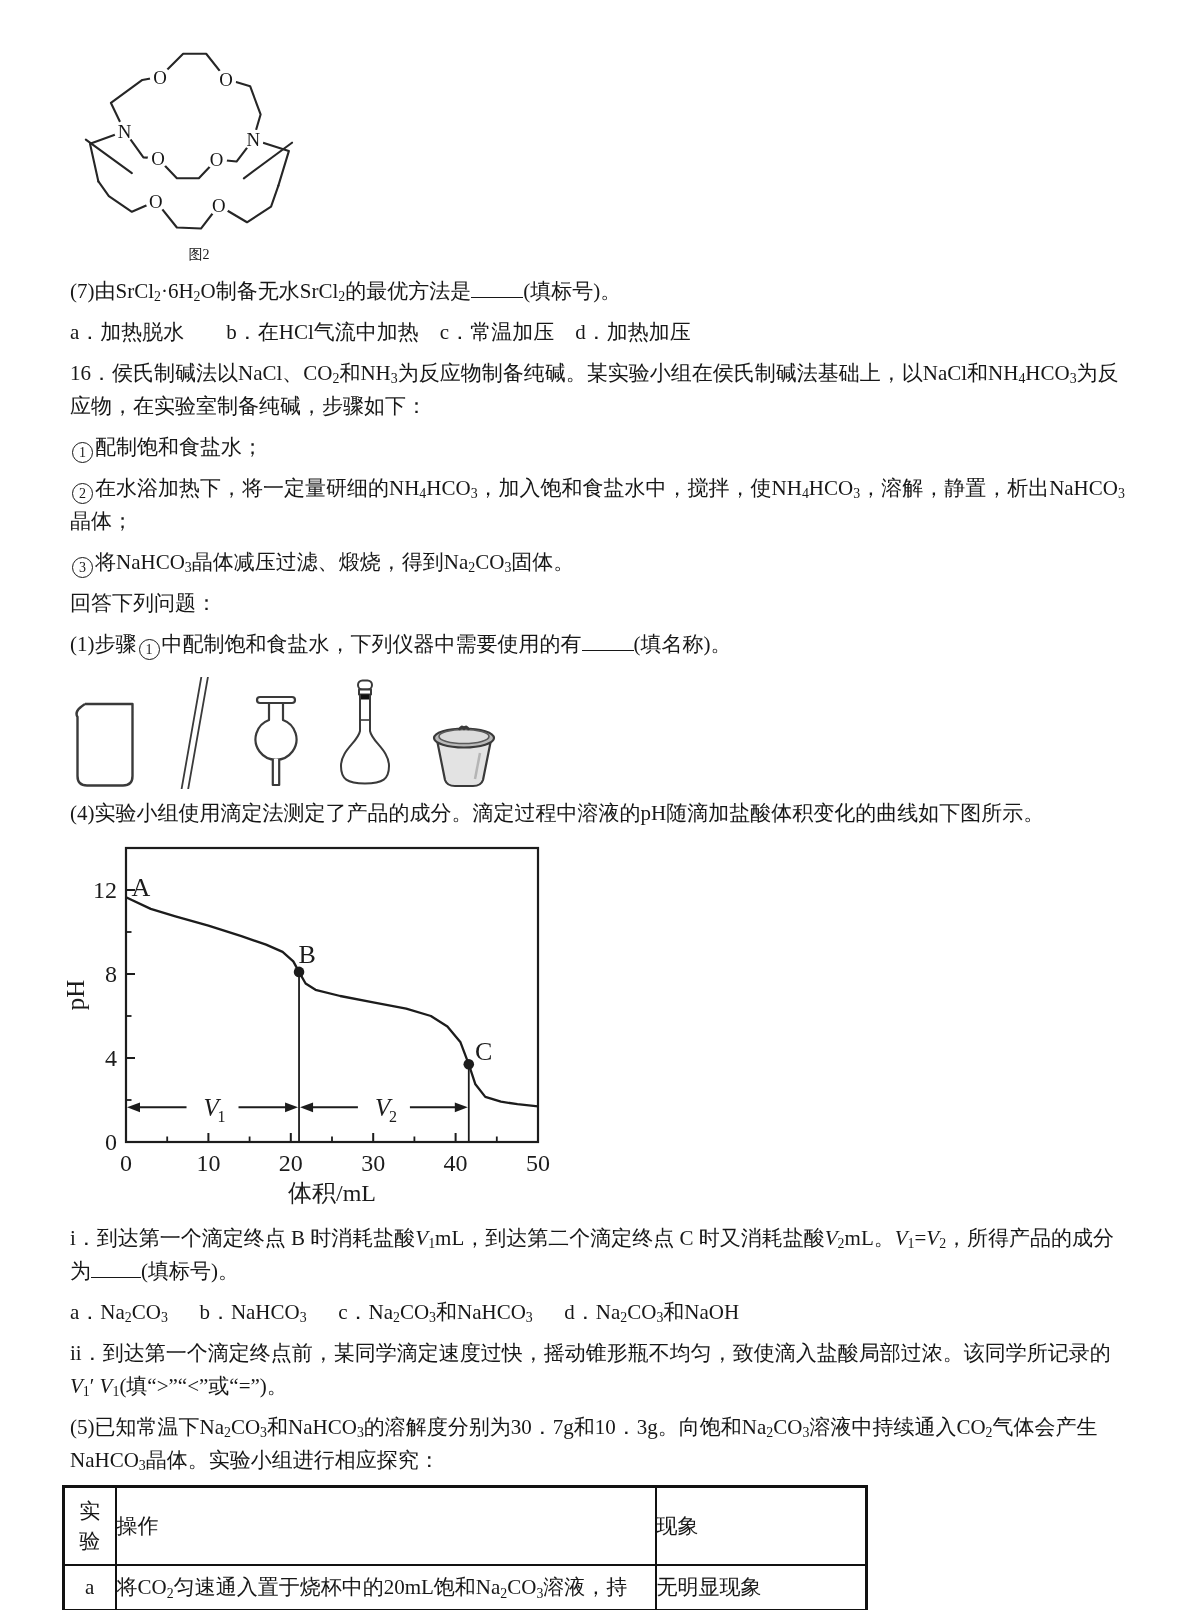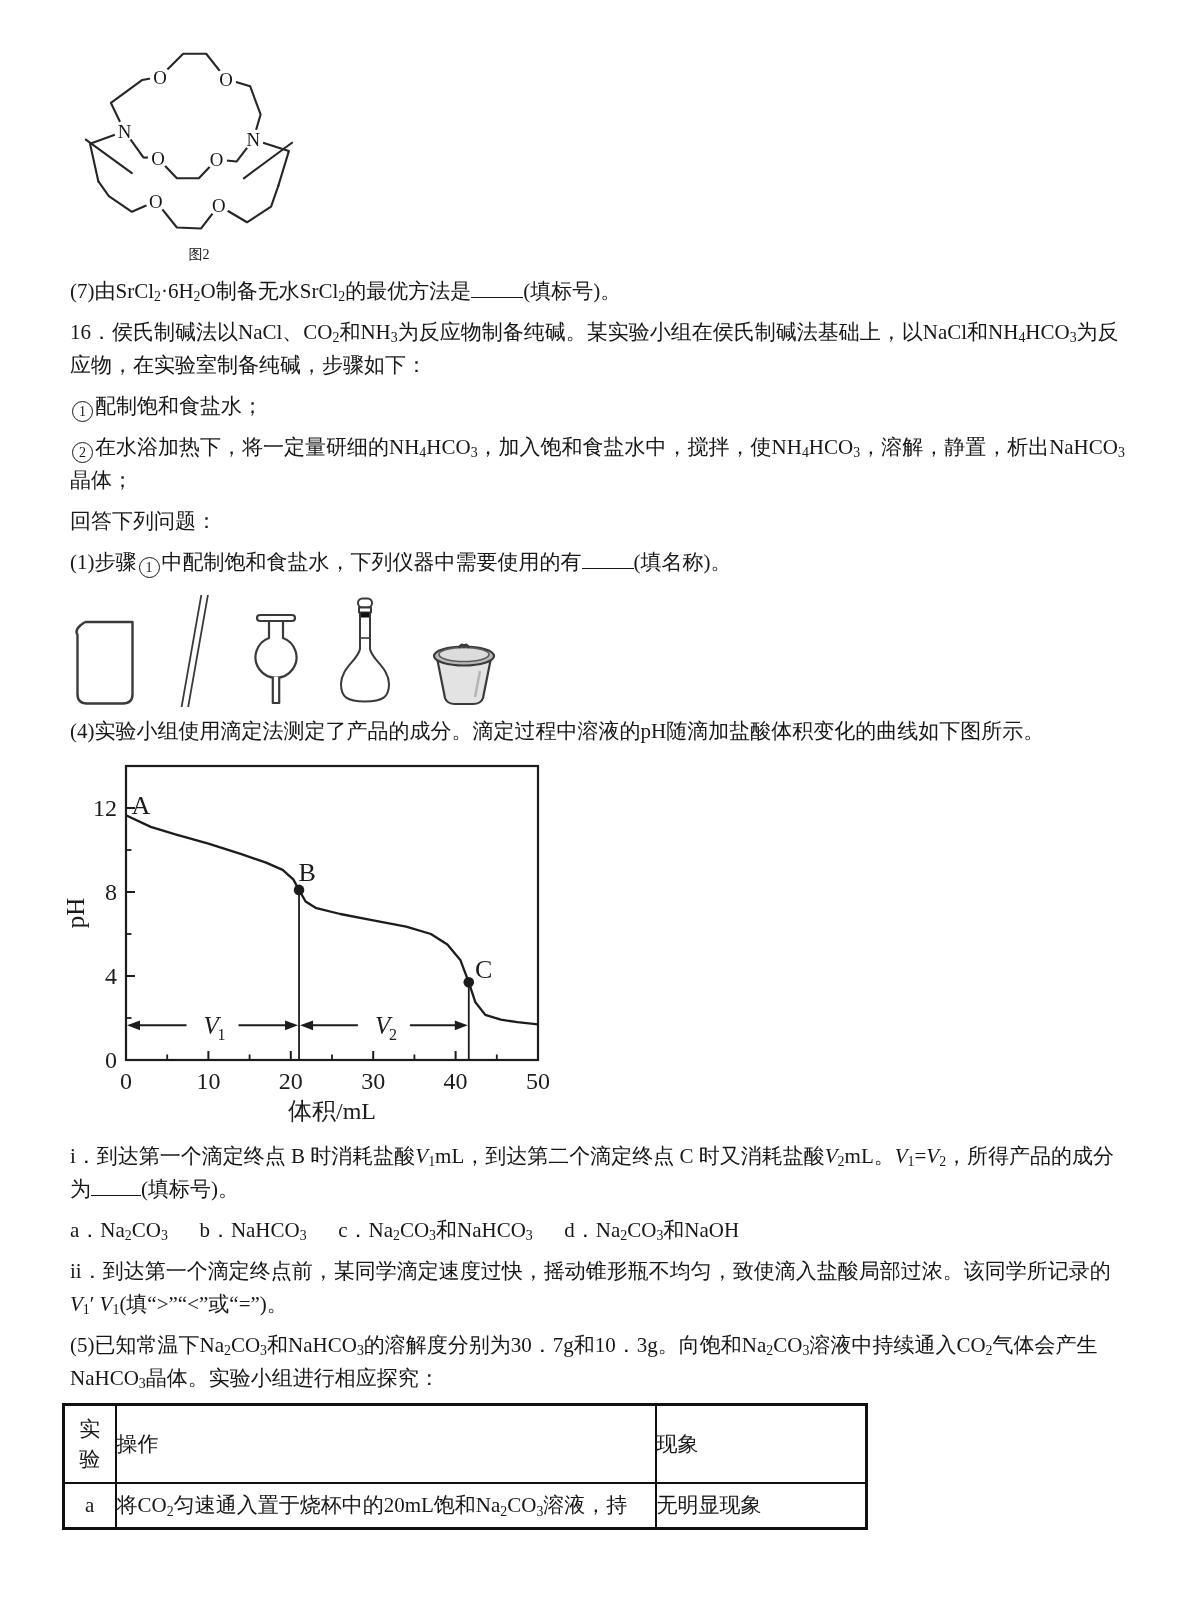--- a/index.html
+++ b/index.html
@@ -57,23 +57,25 @@
           <circle cx="69" cy="179" r="10" fill="#fff"></circle>
           <text x="69" y="185.5" text-anchor="middle" font-size="18" fill="#161616">O</text>
           <circle cx="129" cy="183" r="10" fill="#fff"></circle>
           <text x="129" y="189.5" text-anchor="middle" font-size="18" fill="#161616">O</text>
         </g>
     </svg>
     <div class="cap" data-name="figure-caption">图2</div>
   </div>
 
   <p class="para" data-name="question-7-text">(7)由SrCl<sub>2</sub>·6H<sub>2</sub>O制备无水SrCl<sub>2</sub>的最优方法是<span class="blank" style="width: 52px;"></span>(填标号)。</p>
+  <p class="para" data-name="question-7-options">a．加热脱水        b．在HCl气流中加热    c．常温加压    d．加热加压</p>
   <p class="para" data-name="question-16-intro">16．侯氏制碱法以NaCl、CO<sub>2</sub>和NH<sub>3</sub>为反应物制备纯碱。某实验小组在侯氏制碱法基础上，以NaCl和NH<sub>4</sub>HCO<sub>3</sub>为反应物，在实验室制备纯碱，步骤如下：</p>
   <p class="para" data-name="step-1"><span class="circ">1</span>配制饱和食盐水；</p>
   <p class="para" data-name="step-2"><span class="circ">2</span>在水浴加热下，将一定量研细的NH<sub>4</sub>HCO<sub>3</sub>，加入饱和食盐水中，搅拌，使NH<sub>4</sub>HCO<sub>3</sub>，溶解，静置，析出NaHCO<sub>3</sub>晶体；</p>
+  <p class="para" data-name="step-3"><span class="circ">3</span>将NaHCO<sub>3</sub>晶体减压过滤、煅烧，得到Na<sub>2</sub>CO<sub>3</sub>固体。</p>
   <p class="para" data-name="answer-prompt">回答下列问题：</p>
   <p class="para" data-name="question-1">(1)步骤<span class="circ">1</span>中配制饱和食盐水，下列仪器中需要使用的有<span class="blank" style="width: 52px;"></span>(填名称)。</p>
 
   <div class="equip" data-name="equipment-row">
     <svg width="66" height="88" viewBox="0 0 66 88" data-name="beaker-icon">
       <path d="M13,3 C5,8 3,12 5.5,16 L5.5,75 Q5.5,84.5 15,84.5 L51,84.5 Q60.5,84.5 60.5,75 L60.5,3 L13,3" fill="none" stroke="#3a3a3a" stroke-width="2.4" stroke-linejoin="round"></path>
     </svg>
     <svg width="42" height="112" viewBox="0 0 42 112" data-name="glass-rod-icon">
       <g transform="rotate(10 21 56)">
         <rect x="17.5" y="-5" width="6.5" height="121" rx="3.2" fill="#ffffff" stroke="#3a3a3a" stroke-width="1.8"></rect>

